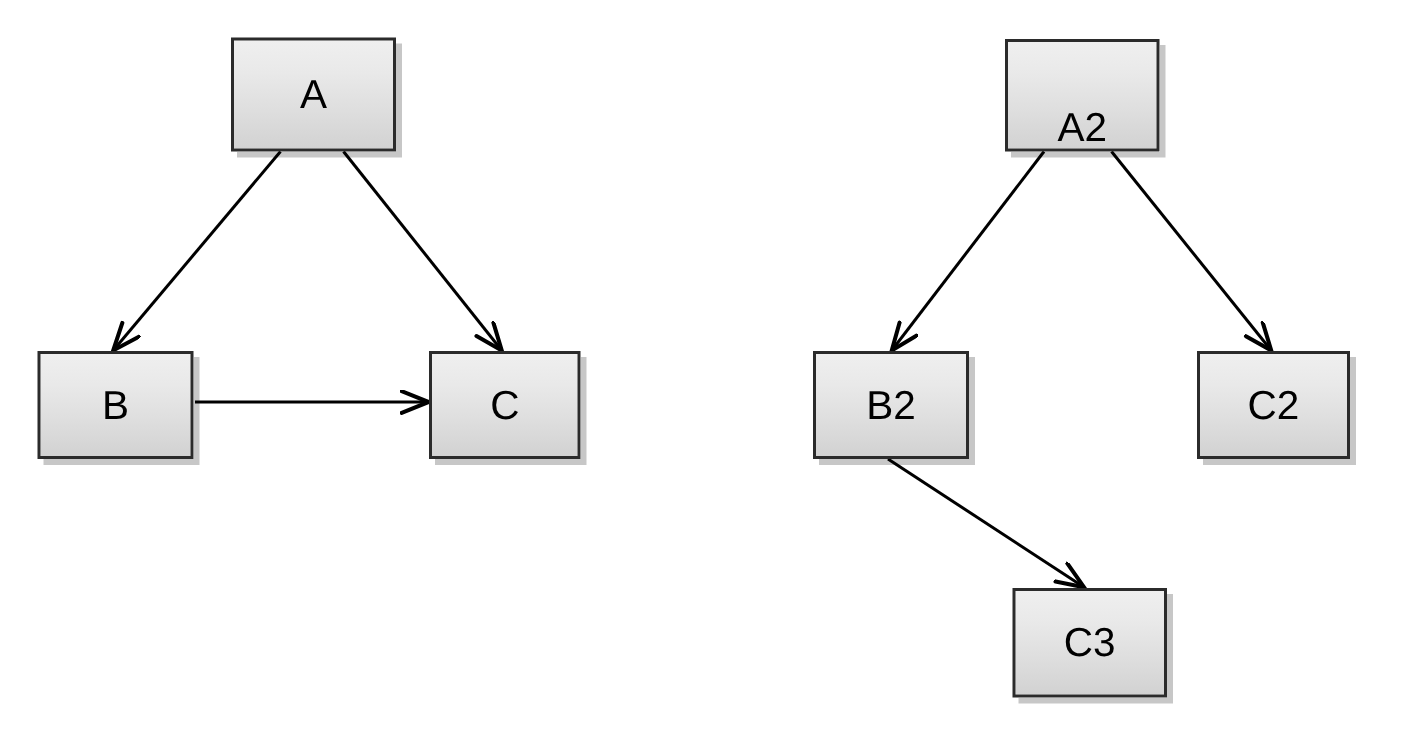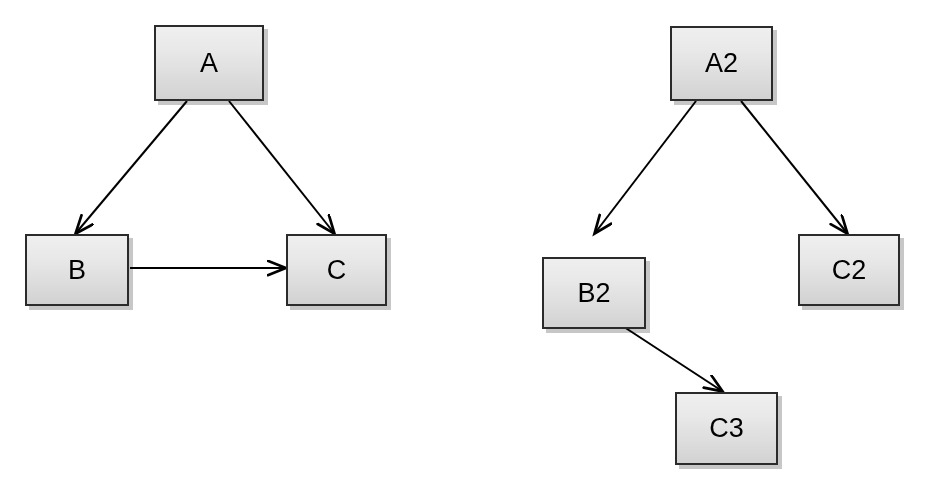--- a/index.html
+++ b/index.html
@@ -72,24 +72,24 @@
         <span class="node-label">A</span>
       </div>
       <div class="node" style="left: 25px; top: 234px; width: 104px; height: 72px;">
         <span class="node-label">B</span>
       </div>
       <div class="node" style="left: 286px; top: 234px; width: 101px; height: 72px;">
         <span class="node-label">C</span>
       </div>
     </div>
   <div id="nodes-right">
-      <div class="node" style="left: 670px; top: 26px; width: 103px; height: 75px;">
+      <div class="node" style="left: 670px; top: 26px; width: 103px; height: 75px; align-items: flex-end;">
         <span class="node-label">A2</span>
       </div>
-      <div class="node" style="left: 542px; top: 234px; width: 104px; height: 72px; margin-top: 23px;">
+      <div class="node" style="left: 542px; top: 234px; width: 104px; height: 72px;">
         <span class="node-label">B2</span>
       </div>
       <div class="node" style="left: 798px; top: 234px; width: 102px; height: 72px;">
         <span class="node-label">C2</span>
       </div>
       <div class="node" style="left: 675px; top: 392px; width: 103px; height: 73px;">
         <span class="node-label">C3</span>
       </div>
     </div>
 

